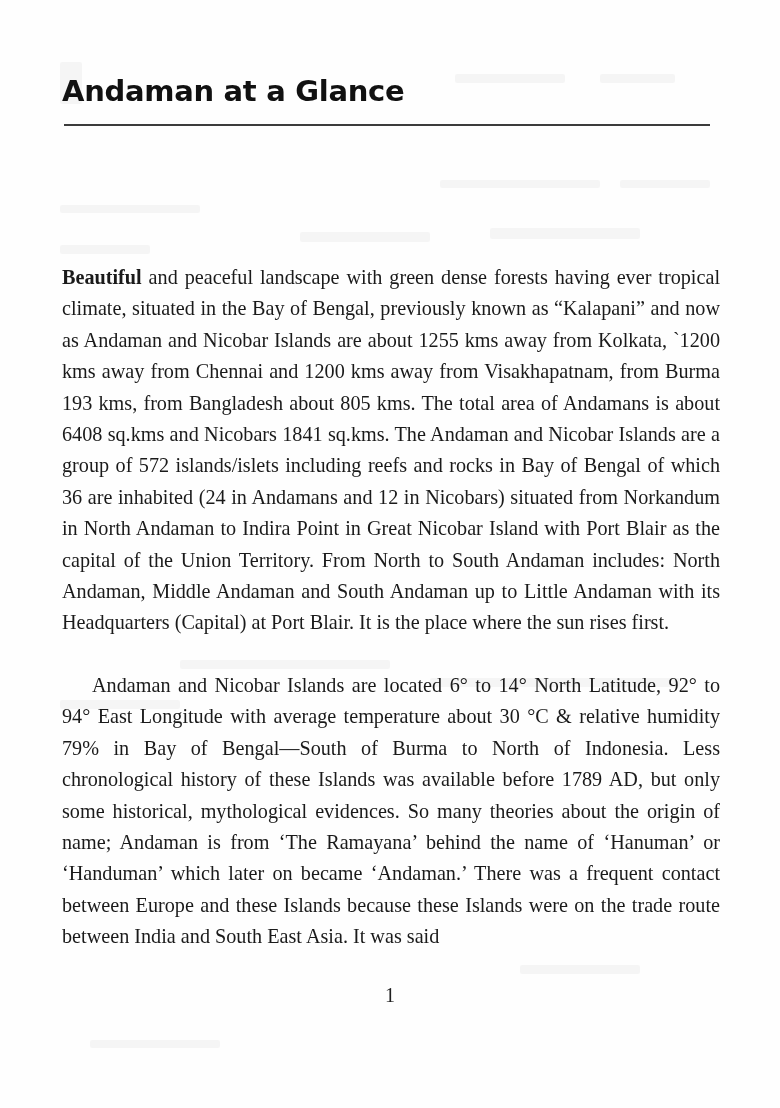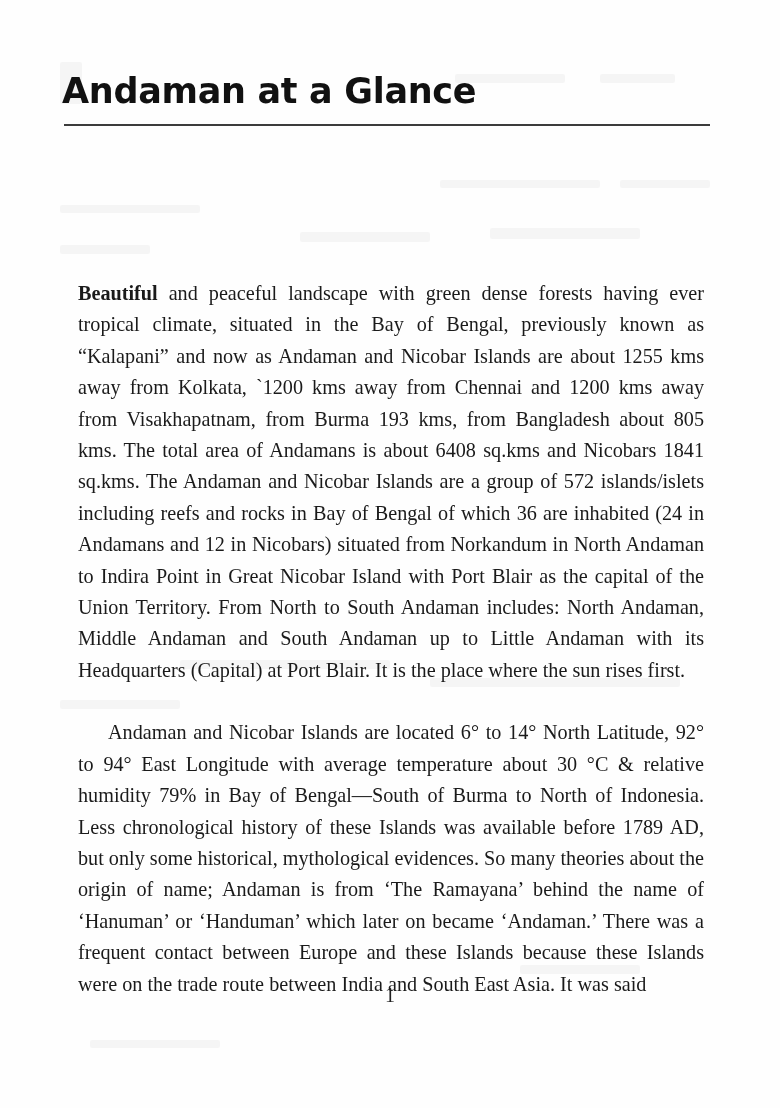--- a/index.html
+++ b/index.html
@@ -48,21 +48,21 @@
   .bleed.b14{ left: 90px;  top: 1040px; width: 130px; height: 8px; }
 
   .page-title {
     position: absolute;
     left: 62px;
     top: 69px;
     width: 650px;
     margin: 0;
     font-family: "DejaVu Sans", sans-serif;
     font-weight: 700;
-    font-size: 35px;
+    font-size: 29px;
     line-height: 44px;
     letter-spacing: -0.3px;
     color: #111111;
     white-space: nowrap;
   }
 
   .title-rule {
     position: absolute;
     left: 64px;
     top: 124px;
@@ -72,21 +72,21 @@
   }
 
   .body-copy {
     position: absolute;
     left: 62px;
     top: 262px;
     width: 658px;
   }
 
   .body-copy p {
-    margin: 16px;
+    margin: 0;
     font-family: "Liberation Serif", serif;
     font-size: 20.2px;
     line-height: 31.4px;
     color: #1a1a1a;
     text-align: justify;
     text-justify: inter-word;
     -webkit-hyphens: none;
     hyphens: none;
   }
 

